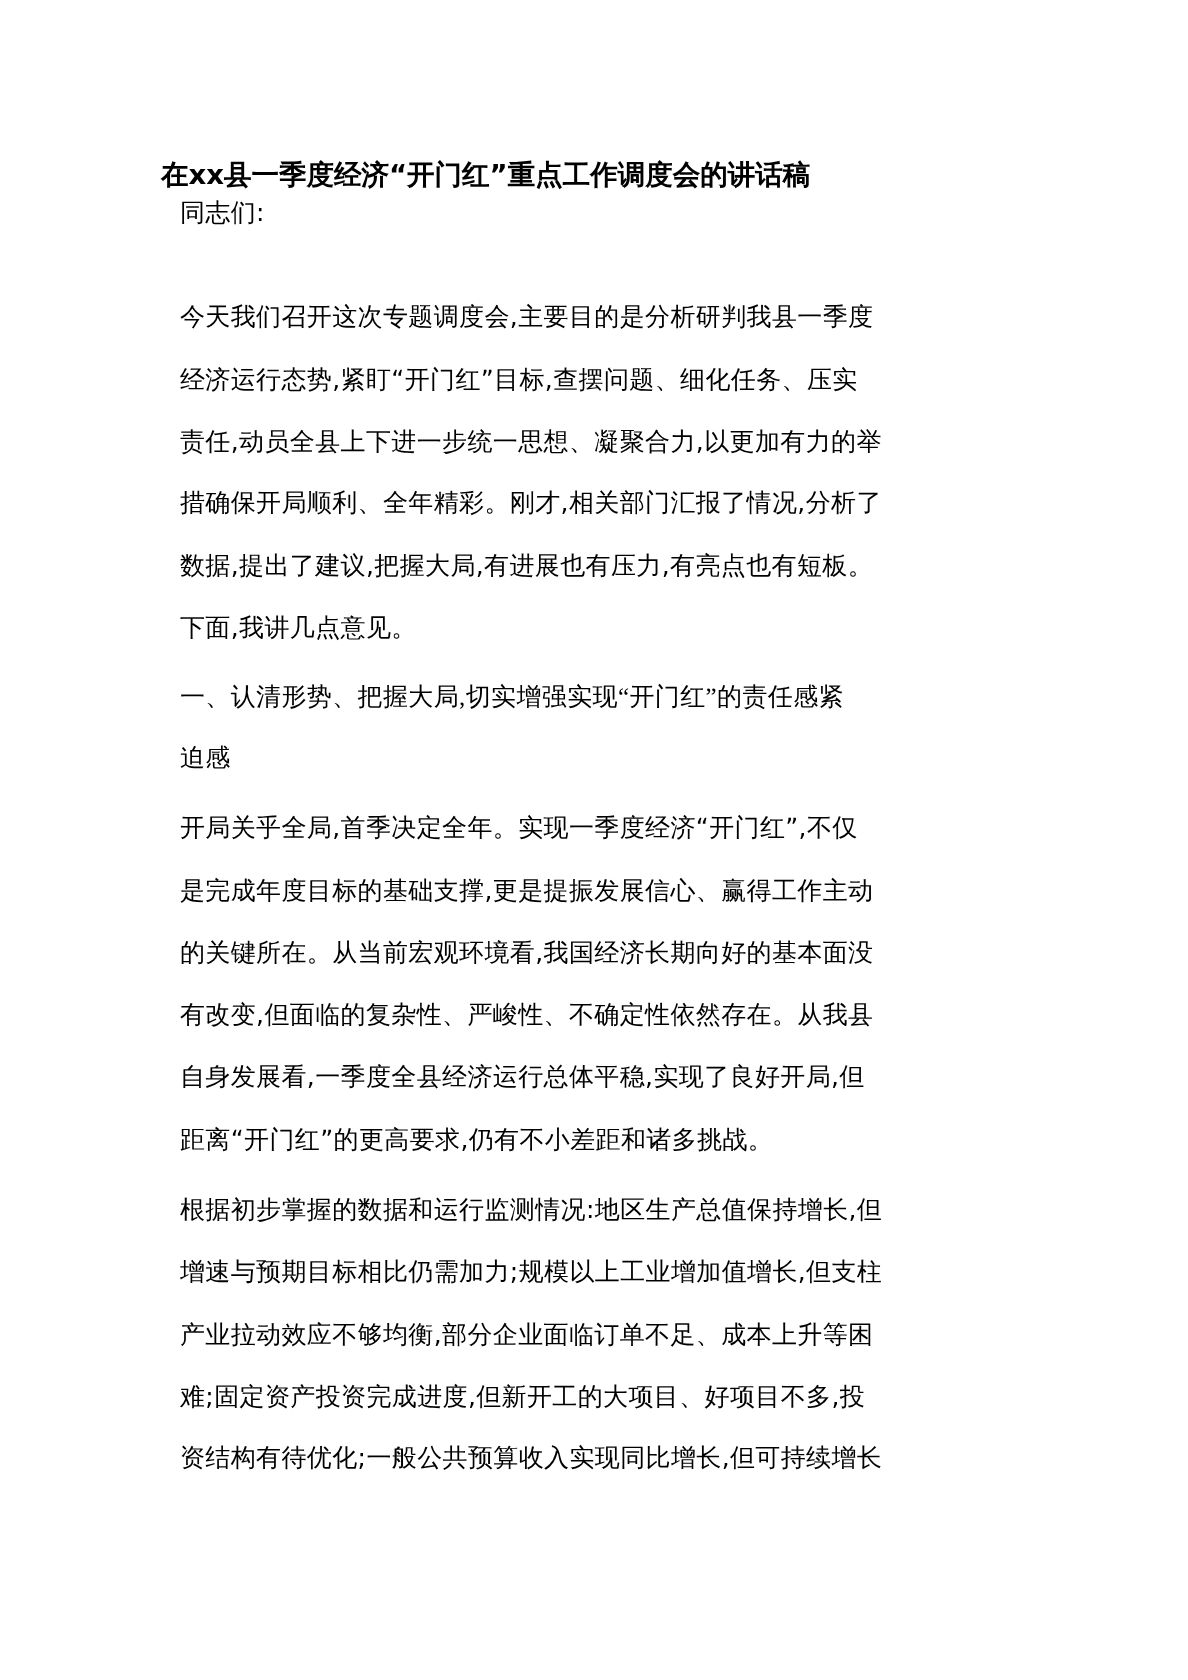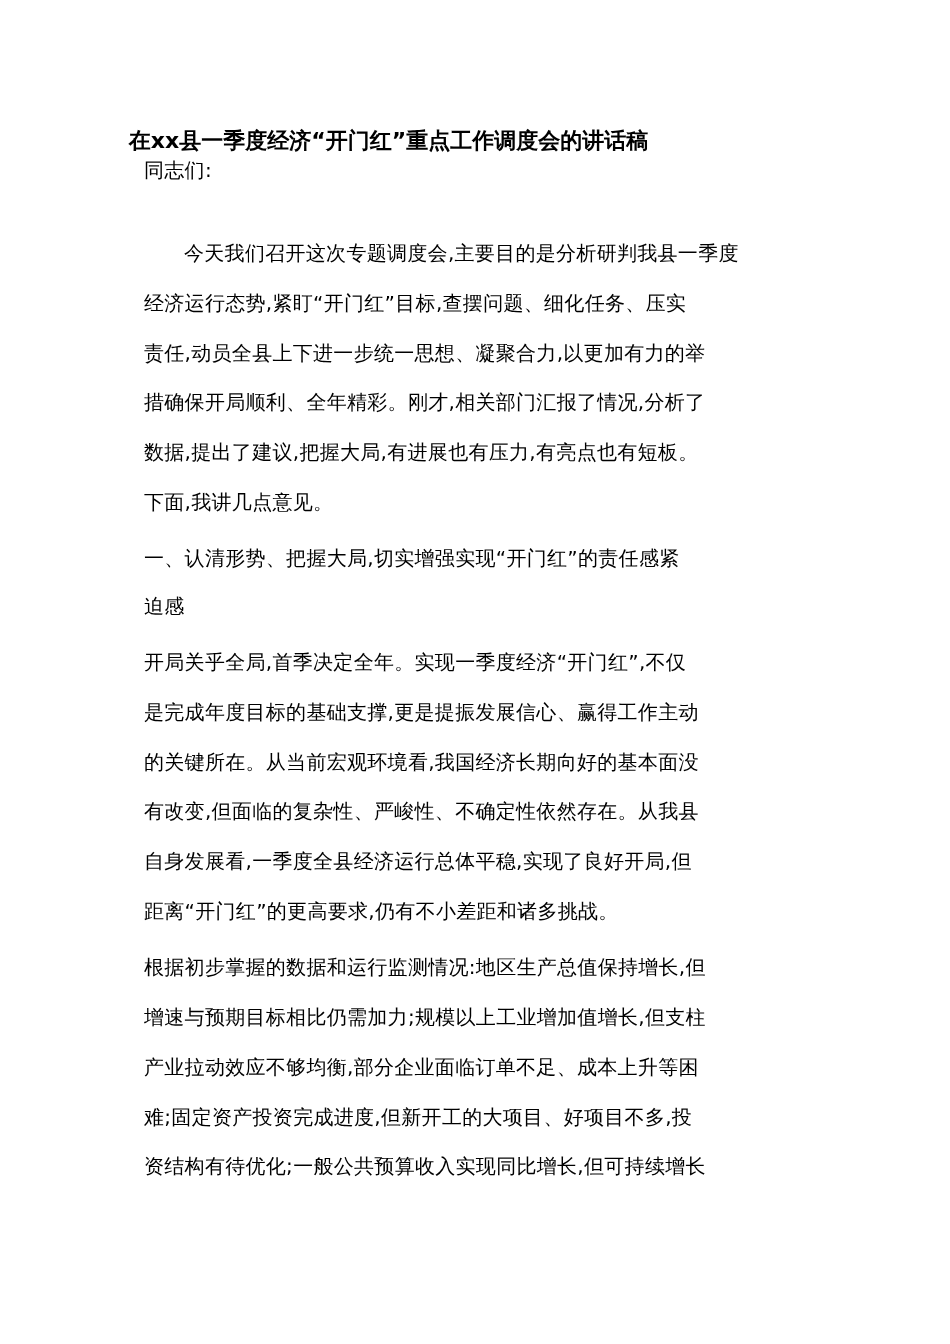--- a/index.html
+++ b/index.html
@@ -11,27 +11,27 @@
   .line { position: absolute; left: 144px; width: 670px; font-size: 20px; line-height: 34px;
           white-space: nowrap; letter-spacing: 0.3px; }
 </style>
 </head>
 <body>
 
 <div class="page">
   <div class="title">在xx县一季度经济“开门红”重点工作调度会的讲话稿</div>
   <div class="line" style="top:153px;">同志们:</div>
   <div id="lines">
-      <div class="line" style="top: 236px; margin-left: 40px;">今天我们召开这次专题调度会,主要目的是分析研判我县一季度</div>
+      <div class="line" style="top: 236px;">今天我们召开这次专题调度会,主要目的是分析研判我县一季度</div>
       <div class="line" style="top: 286px;">经济运行态势,紧盯“开门红”目标,查摆问题、细化任务、压实</div>
       <div class="line" style="top: 336px;">责任,动员全县上下进一步统一思想、凝聚合力,以更加有力的举</div>
       <div class="line" style="top: 385px;">措确保开局顺利、全年精彩。刚才,相关部门汇报了情况,分析了</div>
       <div class="line" style="top: 435px;">数据,提出了建议,把握大局,有进展也有压力,有亮点也有短板。</div>
       <div class="line" style="top: 485px;">下面,我讲几点意见。</div>
-      <div class="line" style="top: 541px;">一、认清形势、把握大局,切实增强实现“开门红”的责任感紧</div>
+      <div class="line" style="top: 541px; font-family: Liberation Serif, serif;">一、认清形势、把握大局,切实增强实现“开门红”的责任感紧</div>
       <div class="line" style="top: 589px;">迫感</div>
       <div class="line" style="top: 645px;">开局关乎全局,首季决定全年。实现一季度经济“开门红”,不仅</div>
       <div class="line" style="top: 695px;">是完成年度目标的基础支撑,更是提振发展信心、赢得工作主动</div>
       <div class="line" style="top: 745px;">的关键所在。从当前宏观环境看,我国经济长期向好的基本面没</div>
       <div class="line" style="top: 794px;">有改变,但面临的复杂性、严峻性、不确定性依然存在。从我县</div>
       <div class="line" style="top: 844px;">自身发展看,一季度全县经济运行总体平稳,实现了良好开局,但</div>
       <div class="line" style="top: 894px;">距离“开门红”的更高要求,仍有不小差距和诸多挑战。</div>
       <div class="line" style="top: 950px;">根据初步掌握的数据和运行监测情况:地区生产总值保持增长,但</div>
       <div class="line" style="top: 1000px;">增速与预期目标相比仍需加力;规模以上工业增加值增长,但支柱</div>
       <div class="line" style="top: 1050px;">产业拉动效应不够均衡,部分企业面临订单不足、成本上升等困</div>

